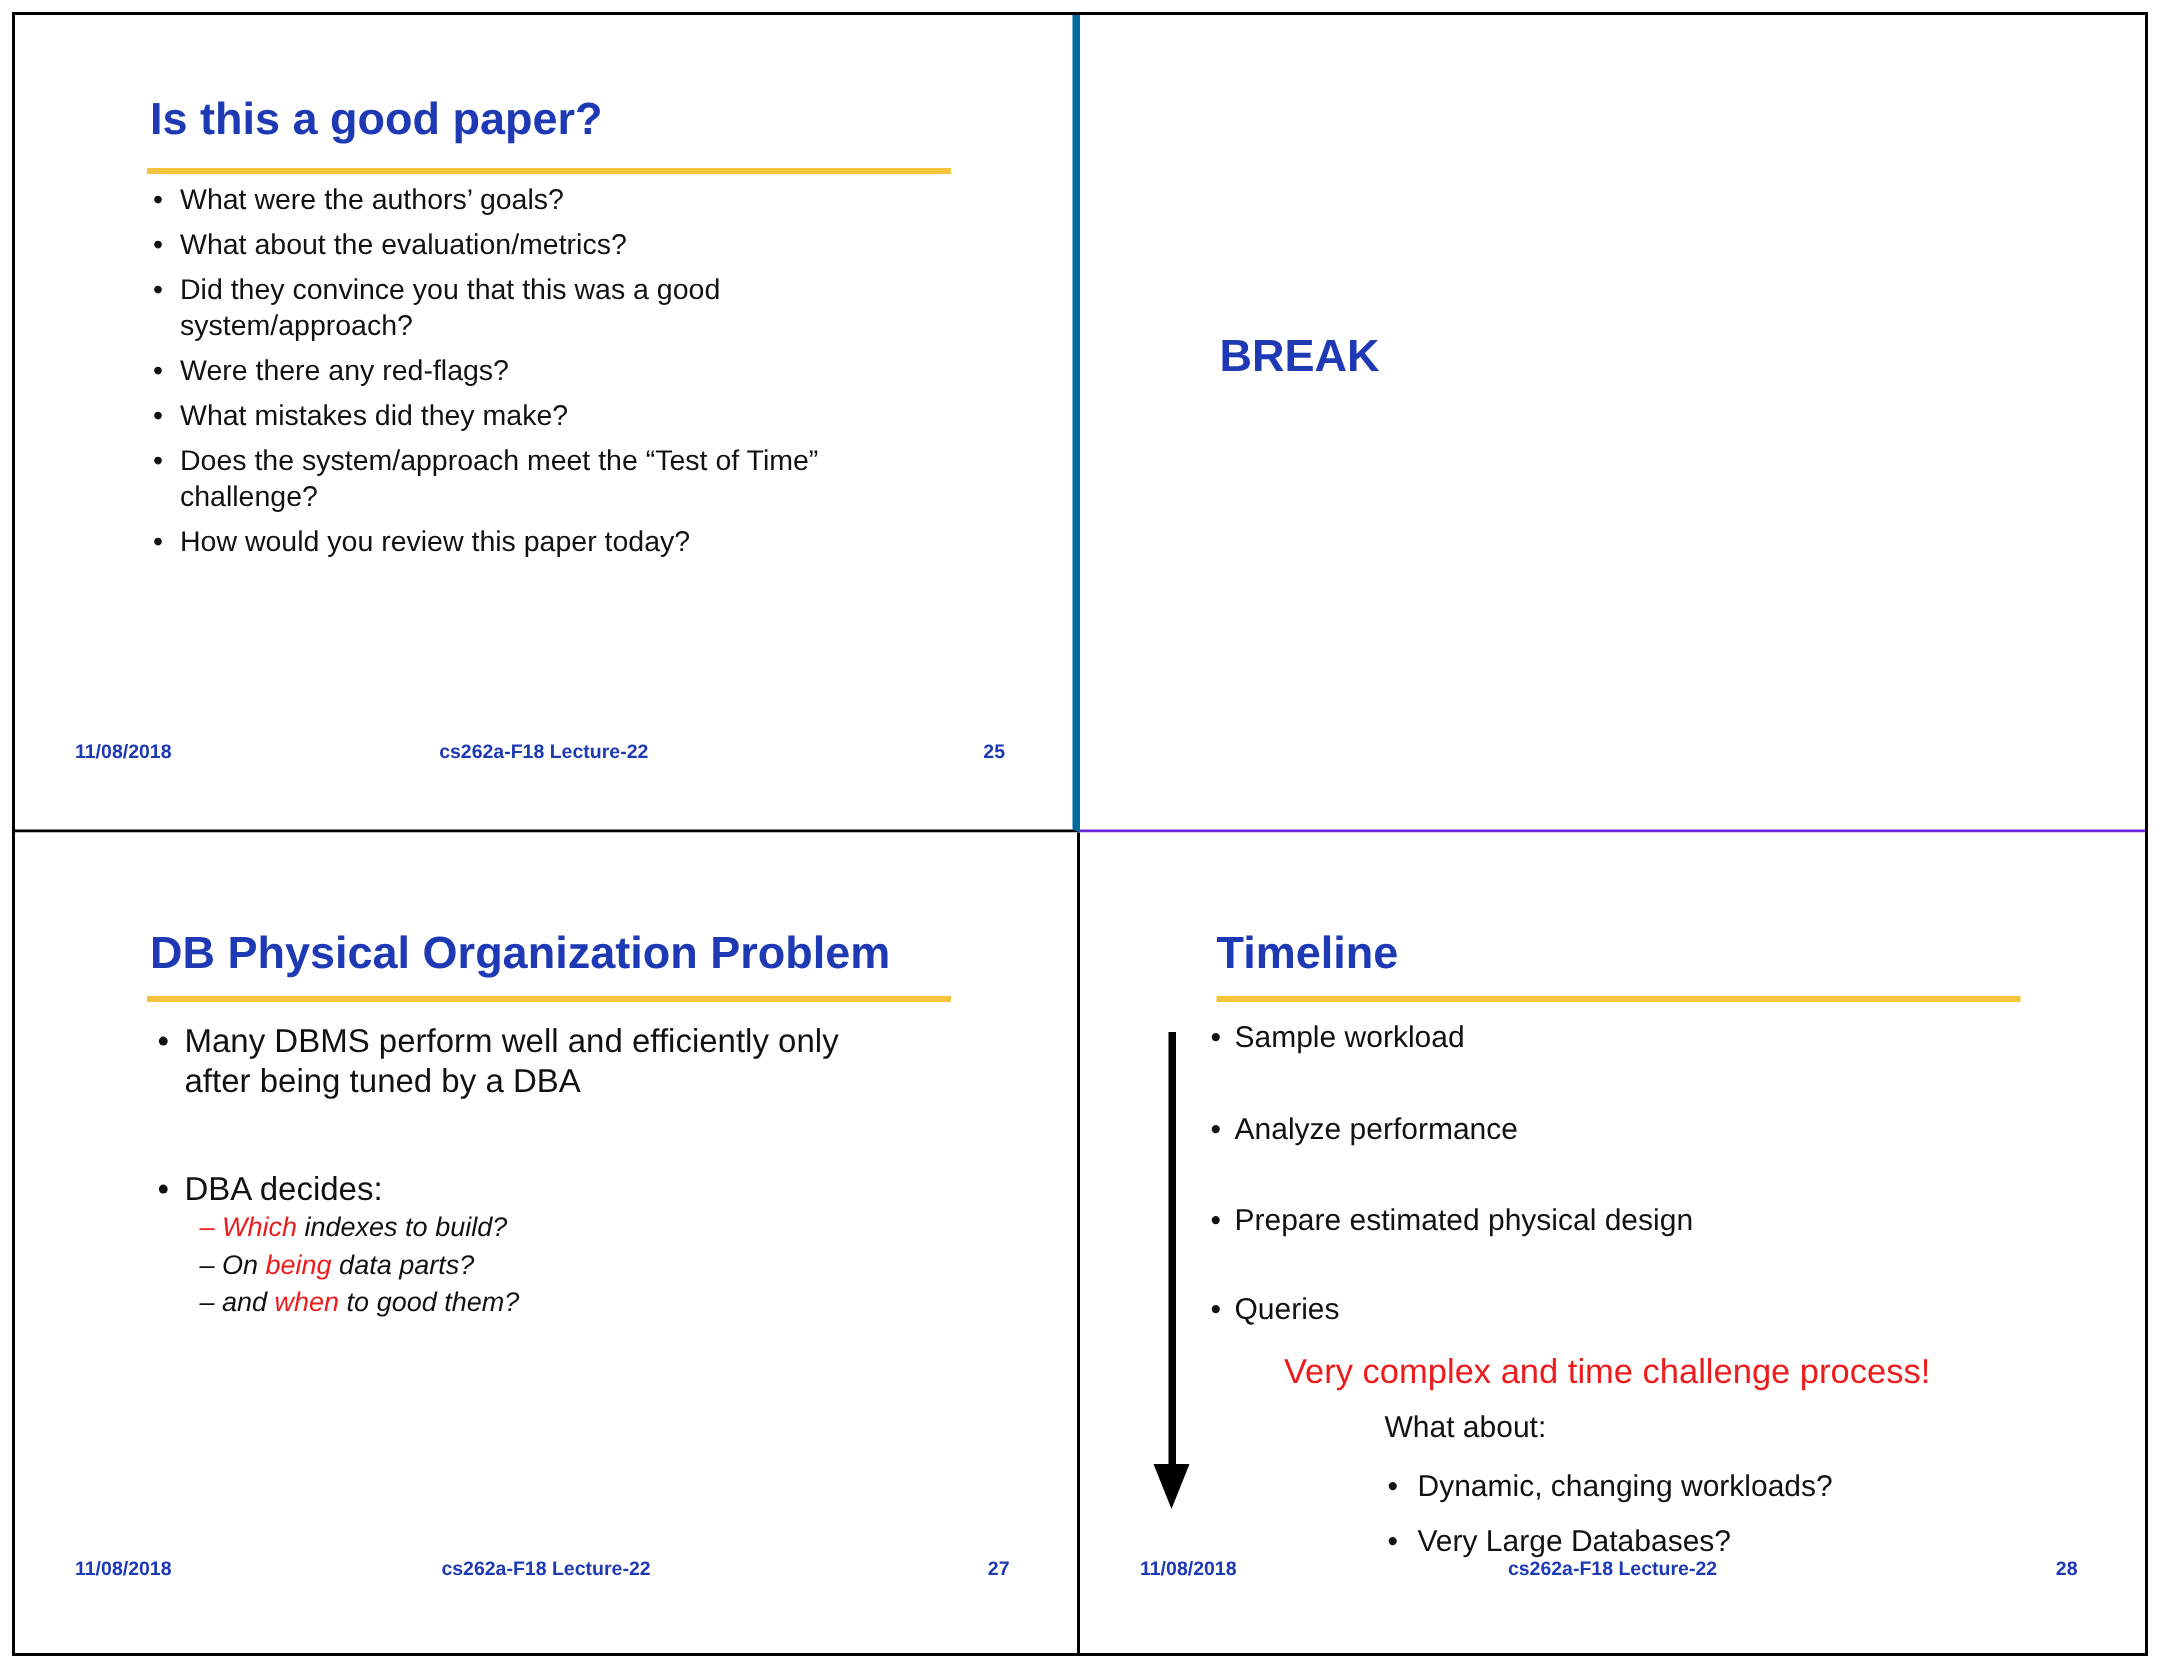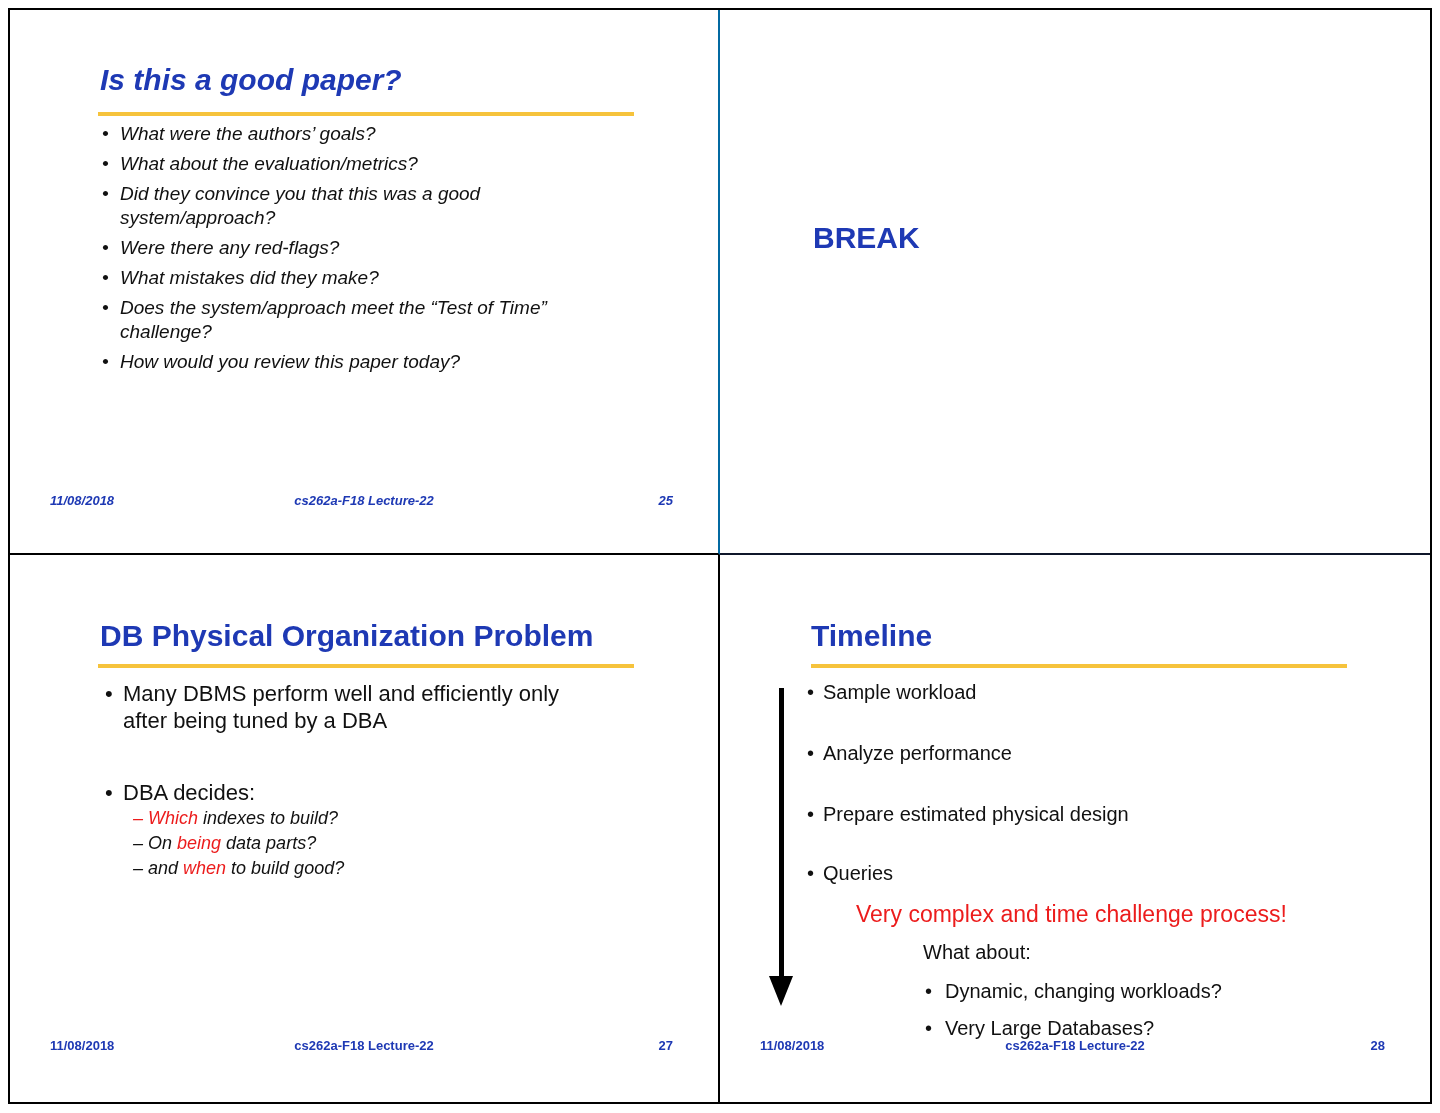--- a/index.html
+++ b/index.html
@@ -1,21 +1,21 @@
 <!DOCTYPE html>
 <html style="--title-blue: #1E39B4; --underline-yellow: #F6C33C; --accent-red: #EC1C1C;"><head>
 <meta charset="utf-8">
 <style>
   html,body{margin:0;padding:0;background:#fff;}
   body{width:1440px;height:1113px;position:relative;font-family:"Liberation Sans",sans-serif;color:#111;}
   .sheet{position:absolute;left:8px;top:8px;width:1424px;height:1096px;border:2px solid #000;
          display:grid;grid-template-columns:1fr 1fr;grid-template-rows:545px auto;box-sizing:border-box;}
   .cell{position:relative;background:#fff;overflow:hidden;}
-  .cell-tl{border-right:2px solid #0369a1;border-bottom:2px solid #000;font-style:italic;}
-  .cell-tr{border-bottom:2px solid #0f172a;}
+  .cell-tl{border-right:5px solid #0369a1;border-bottom:2px solid #000;}
+  .cell-tr{border-bottom:2px solid #6d28d9;}
   .cell-bl{border-right:2px solid #000000;}
 
   .title{position:absolute;margin:0;font-size:30px;font-weight:bold;line-height:36px;
          color:var(--title-blue);white-space:nowrap;}
   .rule{position:absolute;height:4px;background:var(--underline-yellow);}
 
   
   .tl-title{left:90px;top:52px;}
   .tl-rule{left:88px;top:102px;width:536px;}
   .bullets{position:absolute;list-style:none;margin:0;padding:0;}
@@ -94,21 +94,21 @@
 
   <div class="cell cell-bl">
     <h1 class="title bl-title">DB Physical Organization Problem</h1>
     <div class="rule bl-rule"></div>
     <div class="bl-b1">Many DBMS perform well and efficiently only
 after being tuned by a DBA</div>
     <div class="bl-b2">DBA decides:</div>
     <ul class="bullets bl-subs">
       <li><span class="red">– Which</span><span> indexes to build?</span></li>
       <li><span>– On </span><span class="red">being</span><span> data parts?</span></li>
-      <li><span>– and </span><span class="red">when</span><span> to build good?</span></li>
+      <li><span>– and </span><span class="red">when</span><span> to good them?</span></li>
     </ul>
     <div class="footer">
       <span class="f-date">11/08/2018</span>
       <span class="f-course">cs262a-F18 Lecture-22</span>
       <span class="f-page">27</span>
     </div>
   </div>
 
   <div class="cell cell-br">
     <h1 class="title br-title">Timeline</h1>

